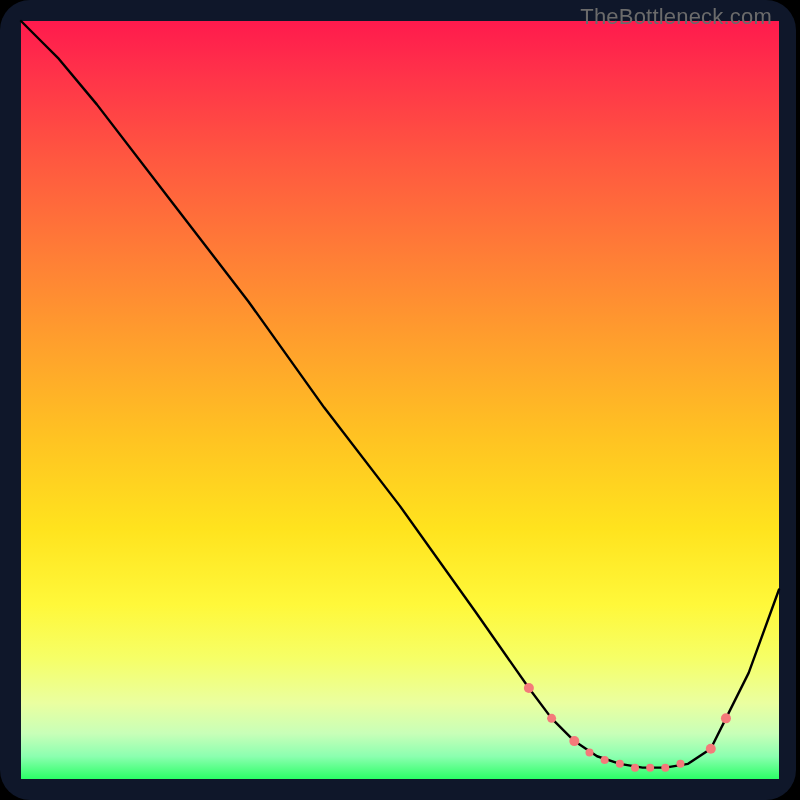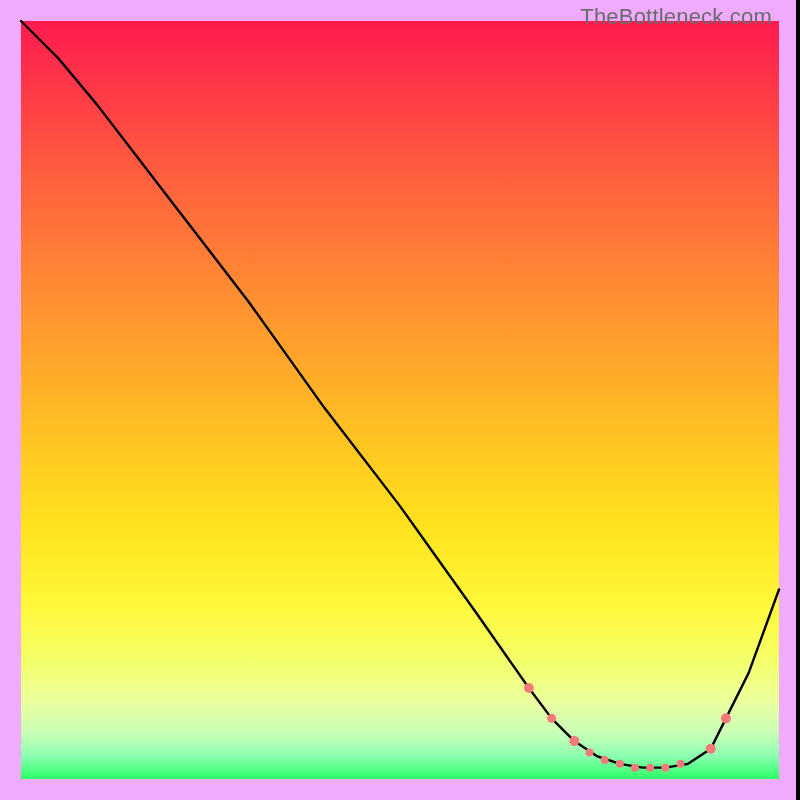--- a/index.html
+++ b/index.html
@@ -8,21 +8,22 @@
     width: 800px;
     height: 800px;
     background: #000;
     overflow: hidden;
     font-family: Arial, Helvetica, sans-serif;
   }
   .frame {
     position: relative;
     width: 796px;
     height: 800px;
-    background: #f0abfc;
+    background: #0f172a;
+    border-radius: 30px;
   }
   .plot-area {
     position: absolute;
     left: 21px;
     top: 21px;
     width: 758px;
     height: 758px;
     
     background: linear-gradient(to bottom,
       #ff1a4d 0%,

